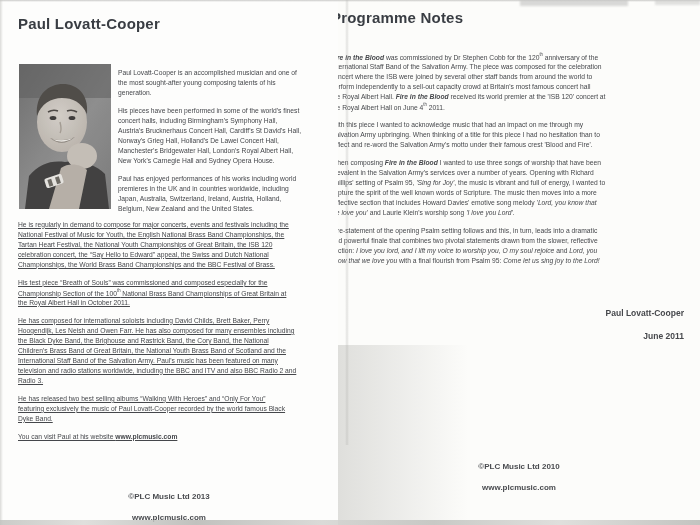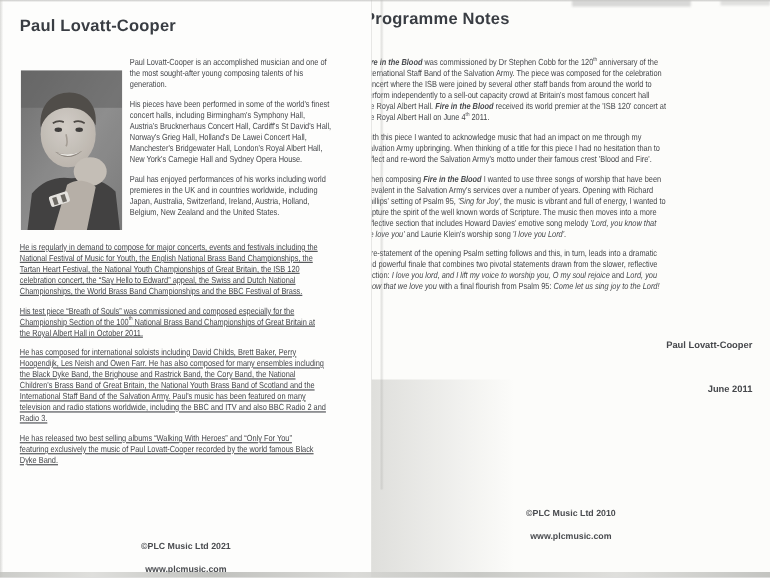--- a/index.html
+++ b/index.html
@@ -13,40 +13,40 @@
   .doc-title{
     position:absolute;font-size:15px;font-weight:bold;color:#393d43;
     letter-spacing:0.2px;white-space:nowrap;
   }
   .page-left .doc-title{left:18px;top:15px;}
   .page-right .doc-title{left:-7px;top:9px;}
   .photo{
     position:absolute;left:19px;top:64px;width:92px;height:145px;overflow:hidden;
     filter:blur(0.4px) contrast(0.95);background:#8a8a8a;
   }
-  .intro-col{position:absolute;left:118px;top:52px;width:230px;}
+  .intro-col{position:absolute;left:118px;top:68px;width:230px;}
   .body-col{position:absolute;left:18px;top:220px;width:340px;text-decoration:underline;}
   .right-col{position:absolute;left:-7px;top:52px;width:372px;}
   .para{margin:0 0 8px 0;}
   .line{
     white-space:nowrap;height:10px;line-height:10px;font-size:8px;
     transform:scaleX(0.84);transform-origin:0 50%;color:#45474b;
   }
   .line .b{font-weight:bold;}
   .line .i{font-style:italic;}
   .line .sup{font-size:5px;vertical-align:super;line-height:5px;}
   .footer{position:absolute;width:100%;text-align:center;font-size:8px;font-weight:bold;color:#4a4c50;}
   .footer .site{margin-top:12px;}
   .page-left .footer{top:492px;}
   .page-right .footer{top:462px;}
   .signature{
     position:absolute;top:308px;right:16px;text-align:right;
     font-size:8.5px;font-weight:600;color:#46484c;
   }
-  .signature .date{margin-top:30px;}
+  .signature .date{margin-top:13px;}
   
   .edge-top{position:absolute;left:0;top:0;width:700px;height:2px;
     background:linear-gradient(to bottom,rgba(185,185,183,0.75),rgba(255,255,255,0));}
   .edge-left{position:absolute;left:0;top:0;width:3px;height:525px;
     background:linear-gradient(to right,rgba(200,200,197,0.65),rgba(255,255,255,0));}
   .edge-bottom{position:absolute;left:0;top:520px;width:700px;height:5px;opacity:0.85;
     background:linear-gradient(to right,#c2c3bf 0%,#dadad7 12%,#b6b7b3 28%,#d4d4d1 46%,#c0c1bd 62%,#dadad7 80%,#b9bab6 100%);}
   .seam{position:absolute;left:345px;top:0;width:4px;height:445px;
     background:linear-gradient(to right,rgba(170,170,167,0),rgba(160,160,157,0.28),rgba(170,170,167,0));}
   .shade-right-low{position:absolute;left:338px;top:345px;width:130px;height:180px;
@@ -138,24 +138,27 @@
           <div class="line"><span>Children's Brass Band of Great Britain, the National Youth Brass Band of Scotland and the</span></div>
           <div class="line"><span>International Staff Band of the Salvation Army. Paul's music has been featured on many</span></div>
           <div class="line"><span>television and radio stations worldwide, including the BBC and ITV and also BBC Radio 2 and</span></div>
           <div class="line"><span>Radio 3.</span></div>
         </div>
         <div class="para">
           <div class="line"><span>He has released two best selling albums “Walking With Heroes” and “Only For You”</span></div>
           <div class="line"><span>featuring exclusively the music of Paul Lovatt-Cooper recorded by the world famous Black</span></div>
           <div class="line"><span>Dyke Band.</span></div>
         </div>
+        <div class="para">
+          <div class="line"><span>You can visit Paul at his website </span><span class="b">www.plcmusic.com</span></div>
+        </div>
       </div>
 
     <div class="footer">
-      <div>©PLC Music Ltd 2021</div>
+      <div>©PLC Music Ltd 2013</div>
       <div class="site">www.plcmusic.com</div>
     </div>
   </div>
 
   <div class="page page-right">
     <div class="doc-title">Programme Notes</div>
 
     <div class="right-col">
         <div class="para">
           <div class="line"><span class="b i">Fire in the Blood</span><span> was commissioned by Dr Stephen Cobb for the 120</span><span class="sup">th</span><span> anniversary of the</span></div>

